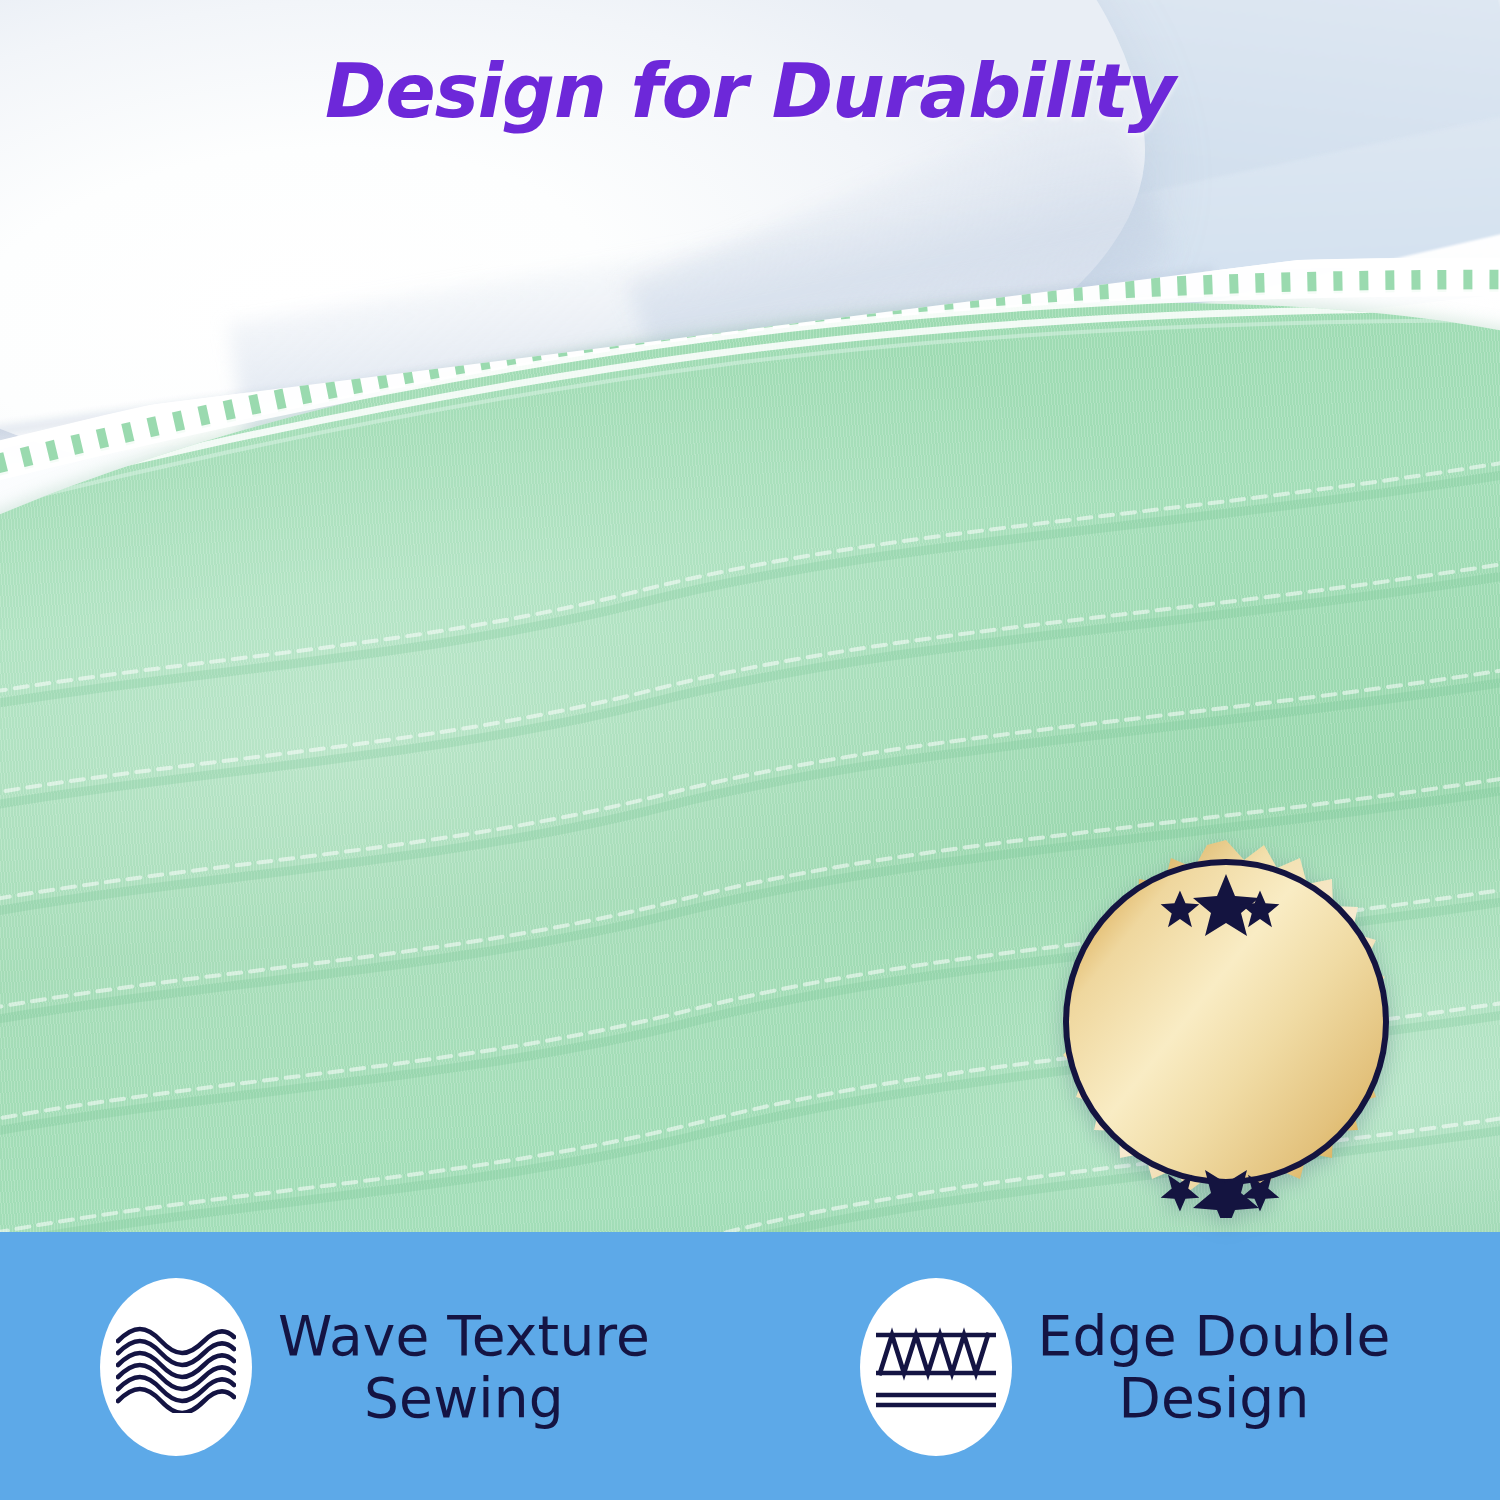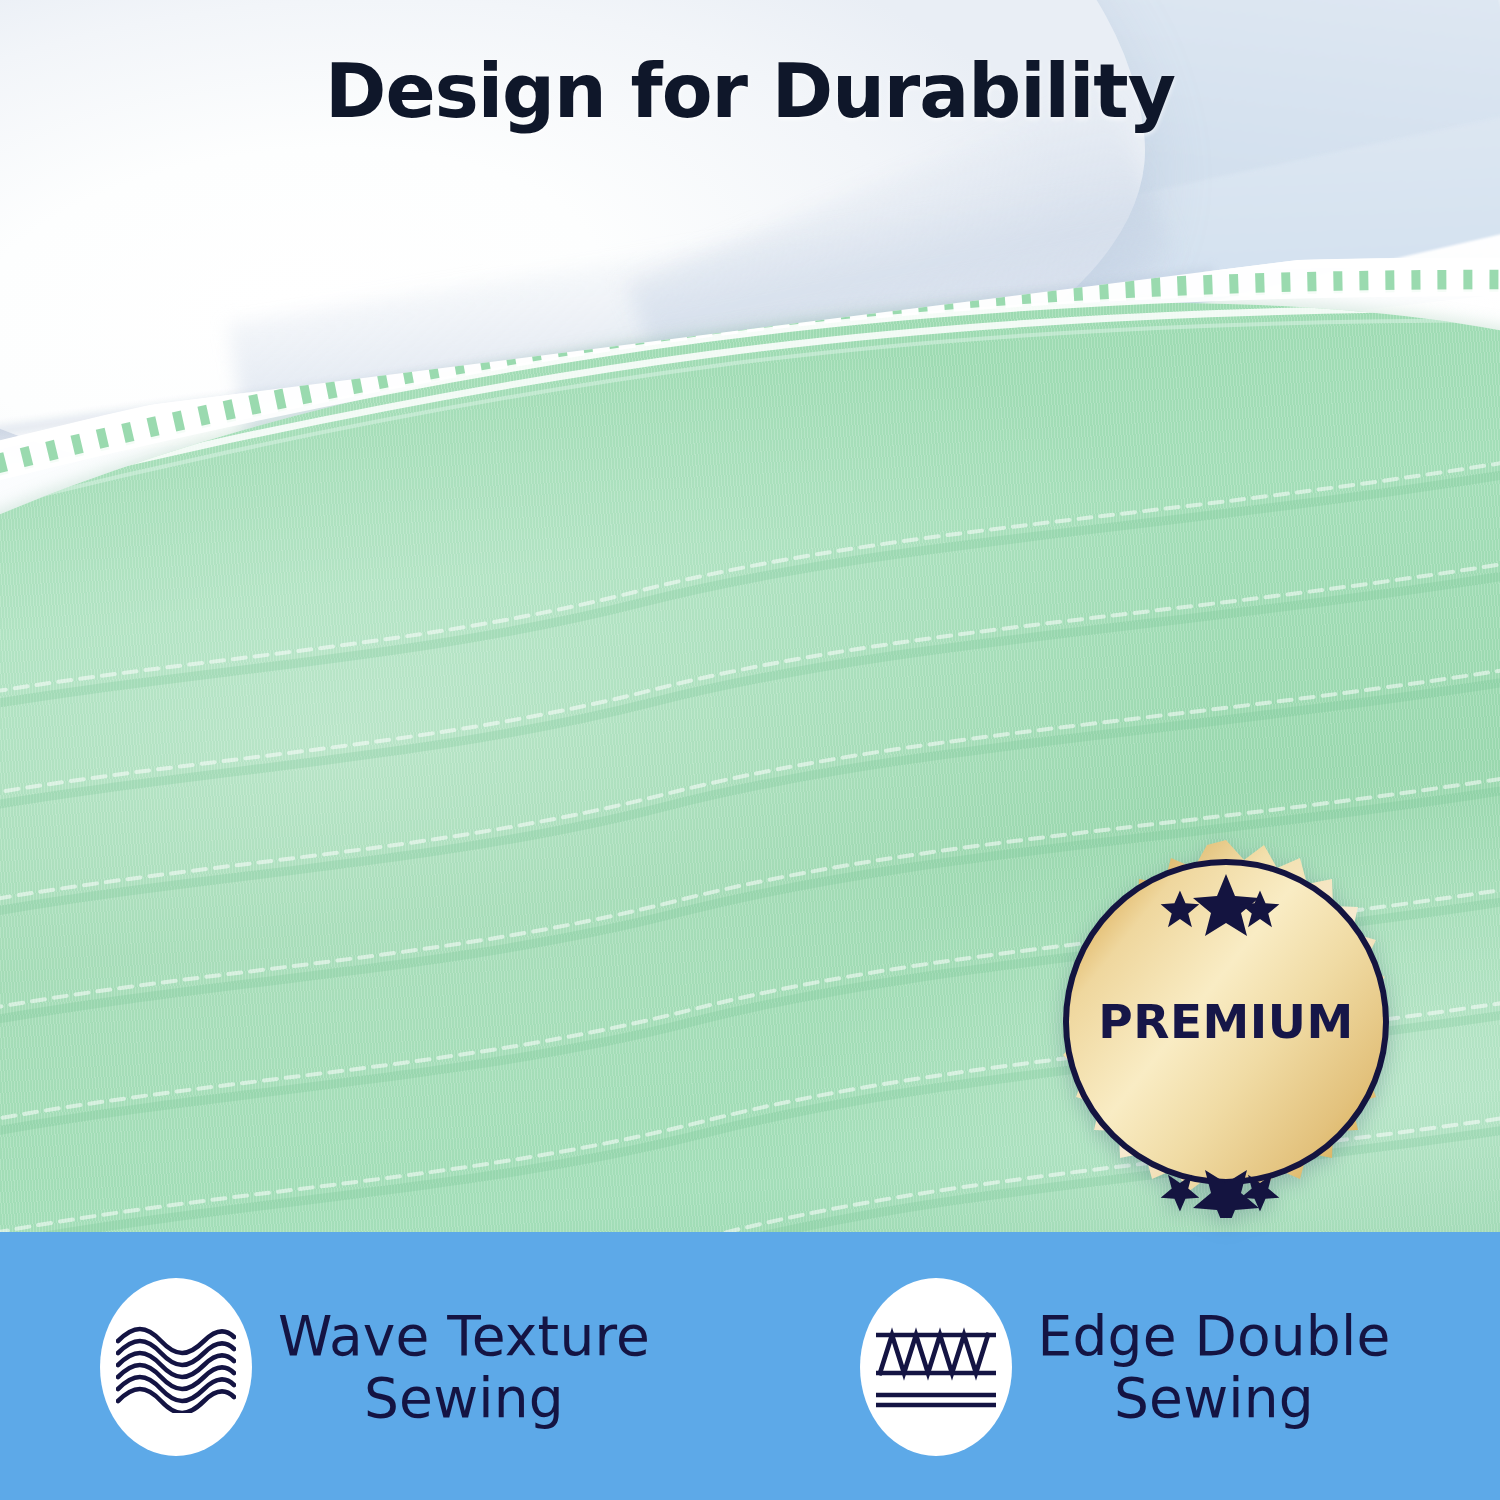--- a/index.html
+++ b/index.html
@@ -155,23 +155,24 @@
     text-align:center;
     white-space:pre-line;
     font-family:"DejaVu Sans", sans-serif;
   }
 
   
   .headline{
     position:absolute; left:0; top:48px; width:1500px;
     text-align:center;
     z-index:40;
-    color:#0f172a;
+    color:#6d28d9;
     font-family:"DejaVu Sans", sans-serif;
     font-weight:bold;
+    font-style:italic;
     font-size:74px;
     letter-spacing:-1px;
     text-shadow:0 2px 5px rgba(255,255,255,.75);
   }
 
   
   .badge{
     position:absolute; left:1030px; top:826px;
     width:392px; height:392px;
     z-index:50;
@@ -312,21 +313,20 @@
       </g>
 
       <g fill="#141440">
         <polygon points="150,62 156,76 171,77 159,87 163,102 150,93 137,102 141,87 129,77 144,76" transform="translate(0,392) scale(1,-1) translate(0,-58) scale(0.92) translate(13,8)"></polygon>
         <polygon points="196,48 205,70 229,72 211,87 217,110 196,97 175,110 181,87 163,72 187,70" transform="translate(0,392) scale(1,-1) translate(0,-62)"></polygon>
         <polygon points="242,62 248,76 263,77 251,87 255,102 242,93 229,102 233,87 221,77 236,76" transform="translate(0,392) scale(1,-1) translate(0,-58) scale(0.92) translate(8,8)"></polygon>
       </g>
     </svg>
 
     <div class="badge-text">
-      <div class="badge-line">PREMIUM</div>
     </div>
   </div>
 
   <div class="footer">
     <div class="features">
 
       <div class="feature">
         <div class="f-icon">
           <svg width="120" height="92" viewBox="0 0 120 92">
             <g fill="none" stroke="#141443" stroke-width="4.6" stroke-linecap="round">
@@ -349,19 +349,19 @@
             <g stroke="#141443" stroke-width="4.6" fill="none" stroke-linecap="square">
               <line x1="2" y1="14" x2="118" y2="14"></line>
               <line x1="2" y1="52" x2="118" y2="52"></line>
               <polyline points="4,52 16,14 28,52 40,14 52,52 64,14 76,52 88,14 100,52 112,14"></polyline>
               <line x1="2" y1="74" x2="118" y2="74"></line>
               <line x1="2" y1="84" x2="118" y2="84"></line>
             </g>
           </svg>
         </div>
         <div class="f-label">Edge Double
-Sewing</div>
+Design</div>
       </div>
 
     </div>
   </div>
 
 </div>
 
 </body></html>

